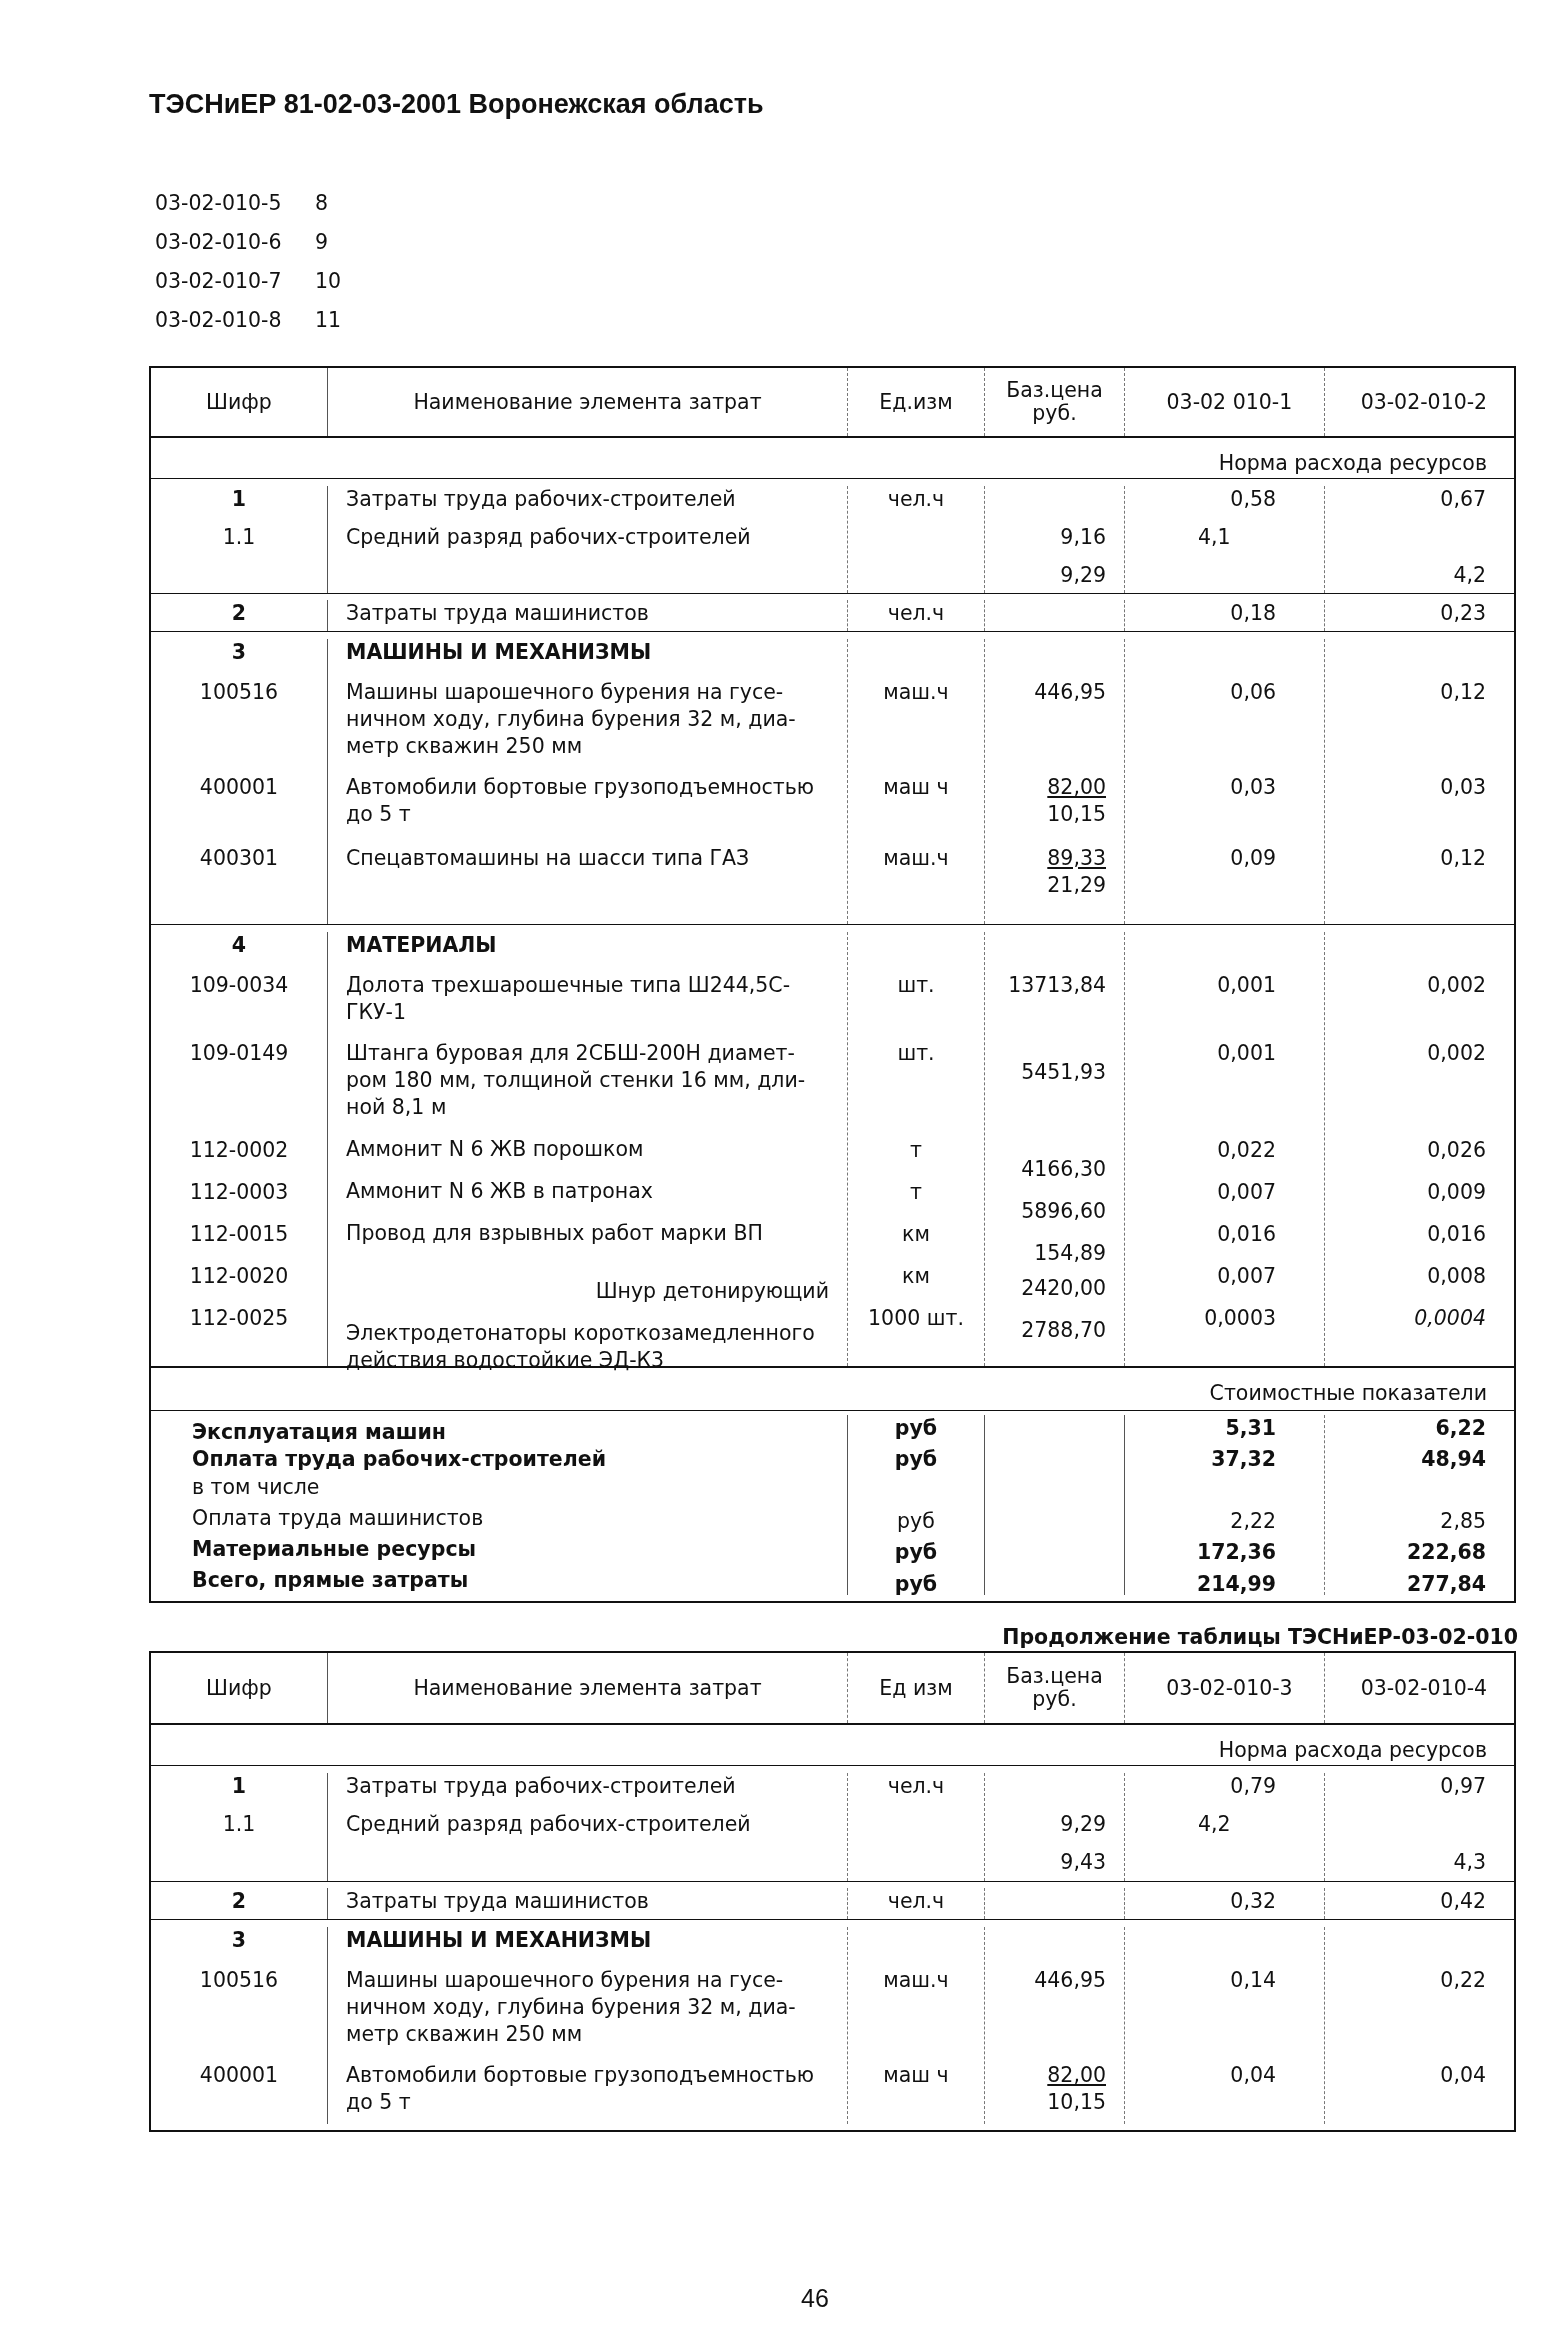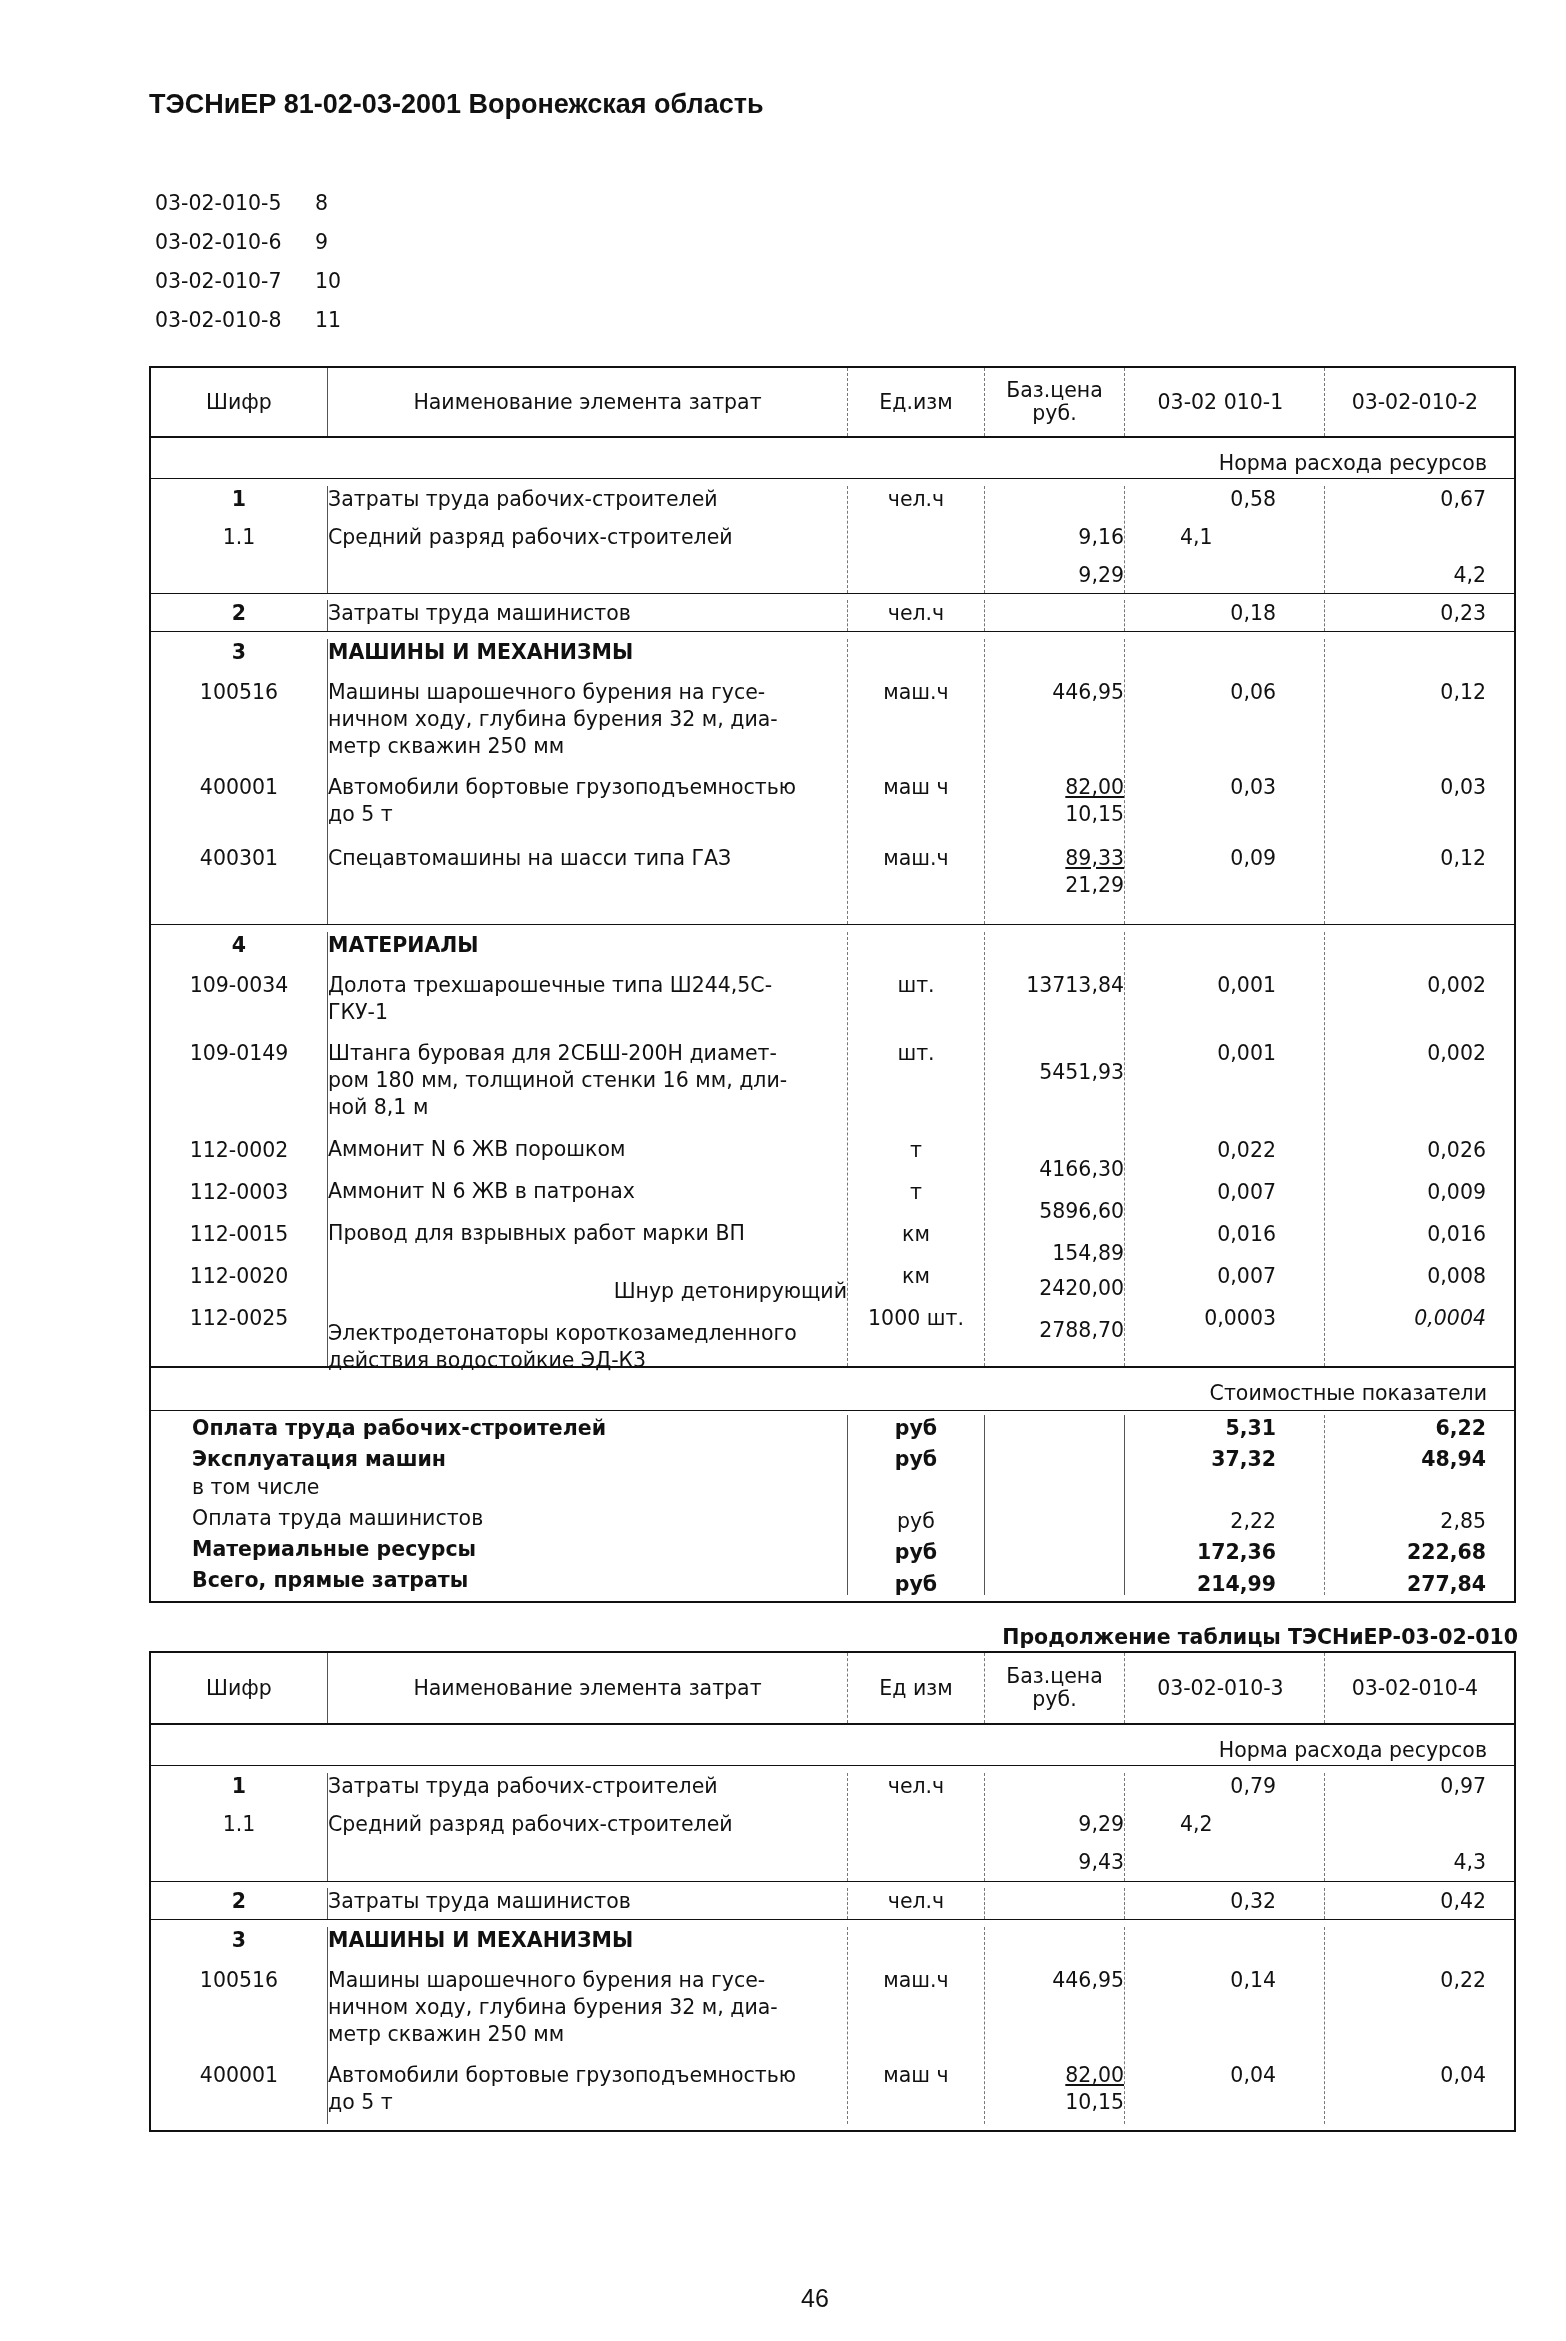--- a/index.html
+++ b/index.html
@@ -7,21 +7,21 @@
          font-family: "DejaVu Sans", sans-serif; color: #111; font-size: 20.5px; }
   .title { position: absolute; left: 149px; top: 89px; font-family: "Liberation Sans", sans-serif;
            font-weight: bold; font-size: 27px; letter-spacing: 0px; }
   .codes { position: absolute; left: 155px; top: 190px; }
   .code-row { height: 39px; display: flex; font-size: 20.5px; line-height: 27px; }
   .code-row .c { width: 160px; }
   .tbl { position: absolute; left: 149px; width: 1367px; border: 2.7px solid #111; box-sizing: border-box; }
   .row { display: flex; box-sizing: border-box; border-top: 1.4px solid #111; position: relative; }
   .row.first { border-top: none; }
   .row.thick { border-top: 2.7px solid #111; justify-content: flex-end; }
-  .cell { box-sizing: border-box; padding: 0 0; border-left: 0.7px solid #555; }
+  .cell { box-sizing: border-box; padding: 0 18px; border-left: 0.7px solid #555; }
   .cell:first-child { border-left: none; }
   .dash { border-left: 0.7px dashed #777; }
   .w1 { width: 176px; text-align: center; }
   .w2 { width: 520px; text-align: left; }
   .w3 { width: 137px; text-align: center; }
   .w4 { width: 140px; text-align: right; }
   .w5 { width: 200px; text-align: right; padding-right: 48px; }
   .w6 { width: 189px; text-align: right; padding-right: 27px; }
   .hdr .cell { display: flex; align-items: center; justify-content: center; text-align: center; line-height: 23px; }
   .hdr .w2 { justify-content: center; }
@@ -230,22 +230,22 @@
       <div style="margin-top:15px;font-style:italic;">0,0004</div>
     </div>
   </div>
 
   <div class="row thick" style="height:44px;">
     <div class="band">Стоимостные показатели</div>
   </div>
 
   <div class="row cost" style="height:185px;padding-top:4.1px;">
     <div class="cell lines lab" style="width:696px;">
+      <div class="bold" style="margin-top:4.1px;">Эксплуатация машин</div>
       <div class="bold">Оплата труда рабочих-строителей</div>
-      <div class="bold" style="margin-top:4.1px;">Эксплуатация машин</div>
       <div style="margin-top:1px;">в том числе</div>
       <div style="margin-top:4.1px;">Оплата труда машинистов</div>
       <div class="bold" style="margin-top:4.1px;">Материальные ресурсы</div>
       <div class="bold" style="margin-top:4.1px;">Всего, прямые затраты</div>
     </div>
     <div class="cell w3 lines">
       <div class="bold">руб</div>
       <div class="bold" style="margin-top:4.1px;">руб</div>
       <div style="margin-top:4.1px;"></div>
       <div style="margin-top:4.1px;">руб</div>

